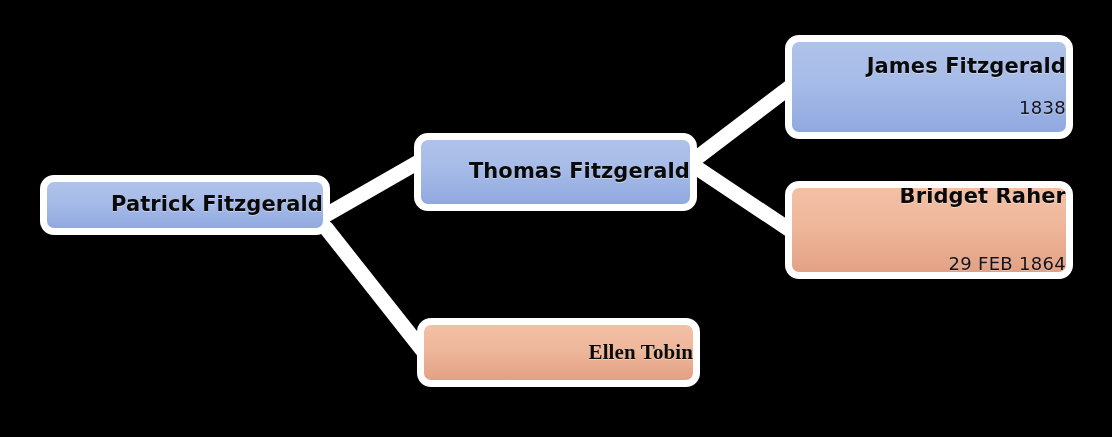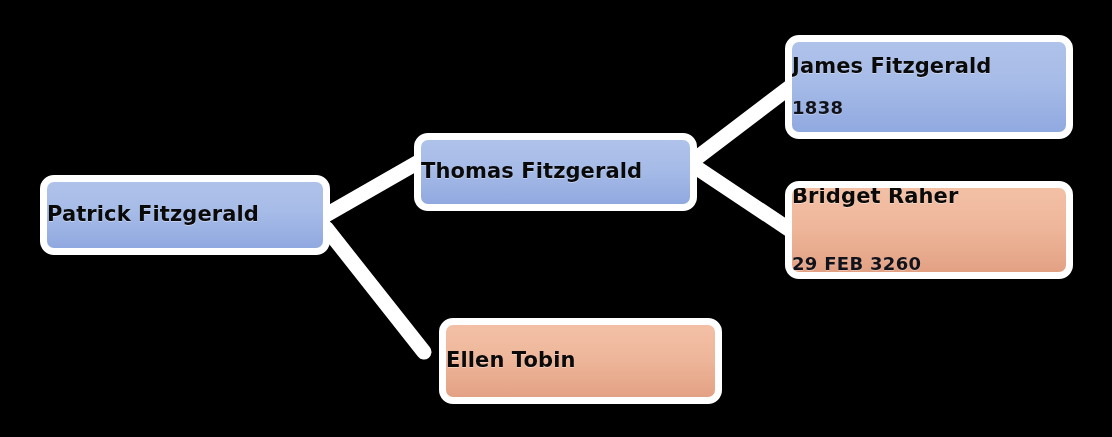--- a/index.html
+++ b/index.html
@@ -26,21 +26,21 @@
     width: 1112px;
     height: 437px;
   }
   .node {
     position: absolute;
     box-sizing: border-box;
     border-radius: 14px;
     border: 7px solid #ffffff;
     display: flex;
     flex-direction: column;
-    align-items: flex-start;
+    align-items: flex-end;
     justify-content: center;
     text-align: center;
     z-index: 5;
     overflow: hidden;
   }
   .node.male {
     background: linear-gradient(180deg, #afc2ea 0%, #a6bbe7 45%, #90a9e0 100%);
   }
   .node.female {
     background: linear-gradient(180deg, #f3c0a6 0%, #eeb79b 45%, #e3a184 100%);
@@ -49,34 +49,34 @@
   .node-name {
     font-weight: bold;
     font-size: 21px;
     color: #0a0a0a;
     line-height: 1.14;
     letter-spacing: 0.1px;
     text-shadow: 0 1px 0 rgba(255,255,255,0.38);
     white-space: nowrap;
   }
   .node-date {
-    font-weight: bold;
+    font-weight: normal;
     font-size: 18px;
     color: #12121a;
     line-height: 1.2;
     margin-top: 18px;
     letter-spacing: 0.3px;
     text-shadow: 0 1px 0 rgba(255,255,255,0.30);
     white-space: nowrap;
   }
 
   
-  #node-patrick { left: 40px;  top: 175px; width: 290px; height: 80px; }
+  #node-patrick { left: 40px;  top: 175px; width: 290px; height: 60px; }
   #node-thomas  { left: 414px; top: 133px; width: 283px; height: 78px; }
-  #node-ellen   { left: 439px; top: 318px; width: 283px; height: 86px; }
+  #node-ellen   { left: 417px; top: 318px; width: 283px; height: 69px; font-family: Liberation Serif, serif; }
   #node-james   { left: 785px; top: 35px;  width: 288px; height: 104px; }
   #node-bridget { left: 785px; top: 181px; width: 288px; height: 98px; }
 </style>
 </head>
 <body>
 
 <div id="chart">
 
   <svg id="links" viewBox="0 0 1112 437" xmlns="http://www.w3.org/2000/svg">
     <g stroke="#ffffff" stroke-width="15" fill="none" stroke-linecap="round" stroke-linejoin="round">
@@ -102,16 +102,16 @@
 
   </div>
 
   <div class="node male" id="node-james">
     <span class="node-name">James Fitzgerald</span>
     <span class="node-date">1838</span>
   </div>
 
   <div class="node female" id="node-bridget">
     <span class="node-name">Bridget Raher</span>
-    <span class="node-date">29 FEB 3260</span>
+    <span class="node-date">29 FEB 1864</span>
   </div>
 
 </div>
 
 </body></html>

